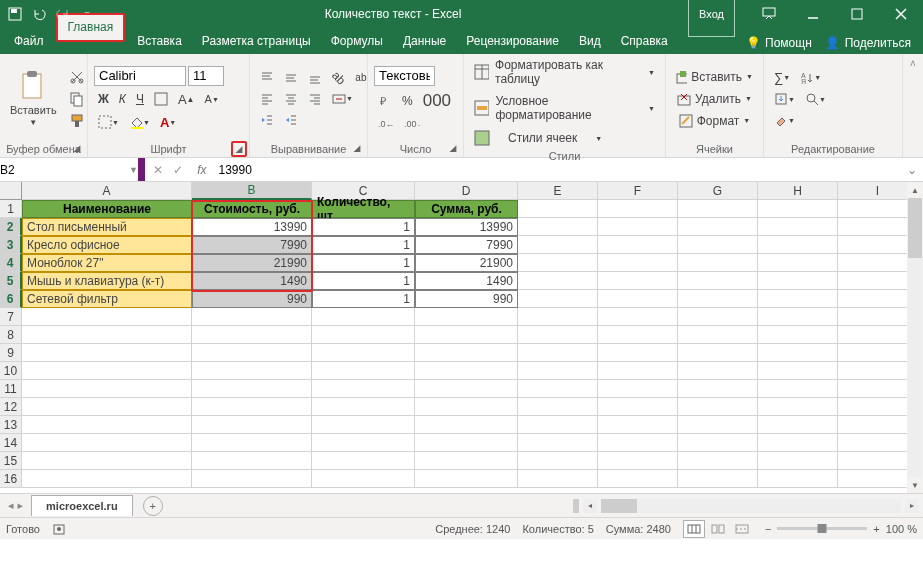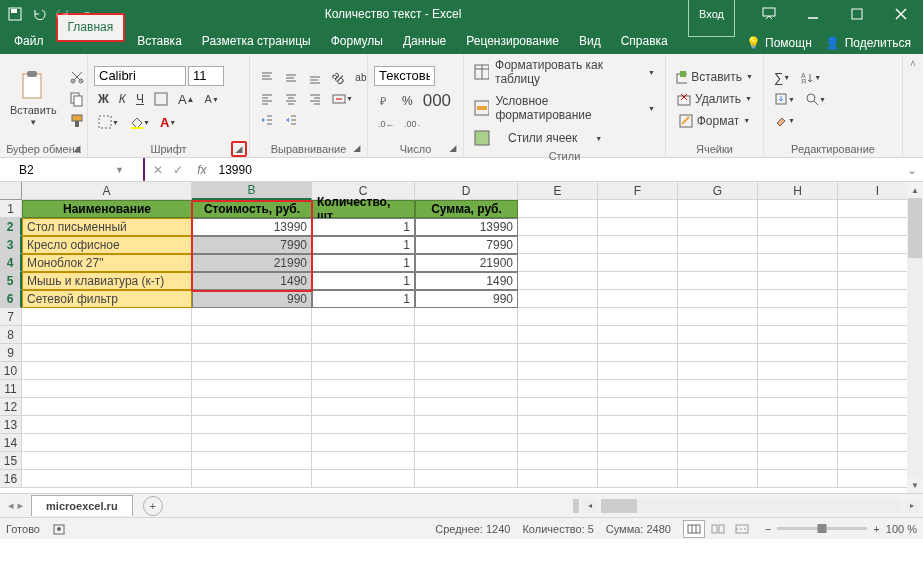--- a/index.html
+++ b/index.html
@@ -30,21 +30,21 @@
 .group .launcher { position: absolute; right: -2px; bottom: 2px; width: 12px; height: 12px; font-size: 9px; color: #666; cursor: pointer; }
 .group .launcher.red { border: 2px solid #e02a2a; border-radius: 2px; width: 16px; height: 16px; display: flex; align-items: center; justify-content: center; right: -4px; bottom: 0; }
 .rbtn { padding: 2px 4px; border-radius: 2px; cursor: pointer; display: flex; align-items: center; justify-content: center; }
 .bigbtn { display: flex; flex-direction: column; align-items: center; gap: 2px; padding: 2px 4px; cursor: pointer; font-size: 11px; }
 .col { display: flex; flex-direction: column; gap: 2px; }
 .row { display: flex; align-items: center; gap: 2px; }
 select.fake, input.fake { border: 1px solid #ababab; background: #fff; font-size: 13px; height: 20px; padding: 0 4px; }
 
 
 .fbar { height: 24px; border-bottom: 1px solid #d6d6d6; display: flex; align-items: center; background: #fff; }
-.namebox { width: 145px; border-right: 2px solid #701a75; height: 100%; display: flex; align-items: center; padding: 0 19px; }
+.namebox { width: 145px; border-right: 7px solid #701a75; height: 100%; display: flex; align-items: center; padding: 0 0; }
 .namebox input { border: none; width: 100%; font-size: 12px; outline: none; }
 .namebox .drop { color: #888; font-size: 9px; cursor: pointer; }
 .fbtns { display: flex; align-items: center; padding: 0 8px; gap: 10px; color: #999; }
 .fbtns span { cursor: pointer; }
 .fbar .fx { font-style: italic; color: #777; padding: 0 6px; cursor: pointer; }
 .fbar .finput { flex: 1; border: none; font-size: 12px; outline: none; padding: 0 6px; }
 .fbar .expand { padding: 0 6px; color: #888; cursor: pointer; }
 
 
 .gridwrap { height: 311px; display: flex; flex-direction: column; overflow: hidden; position: relative; }

